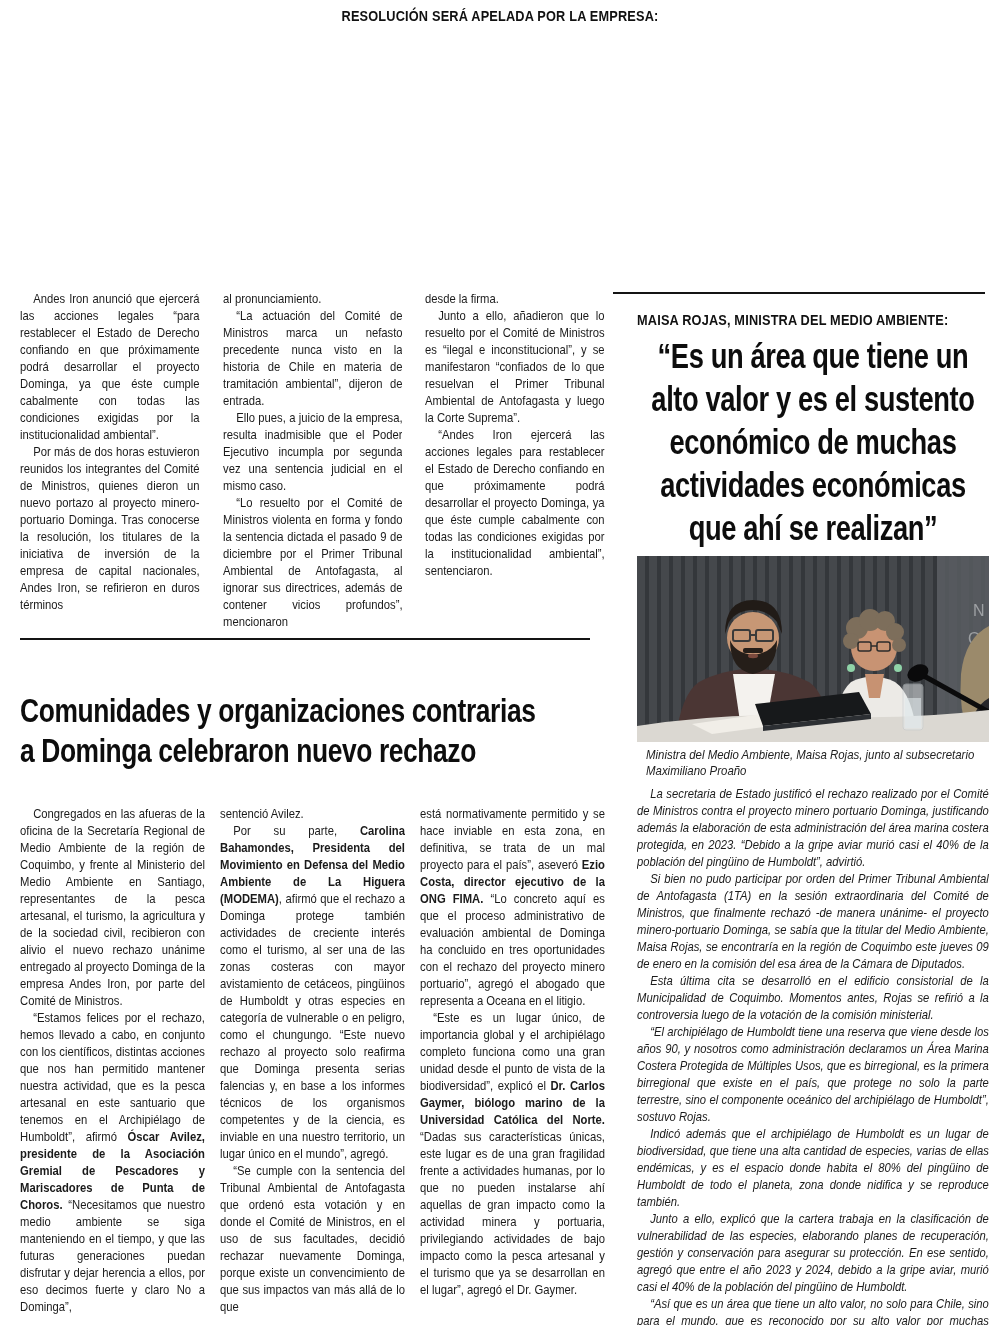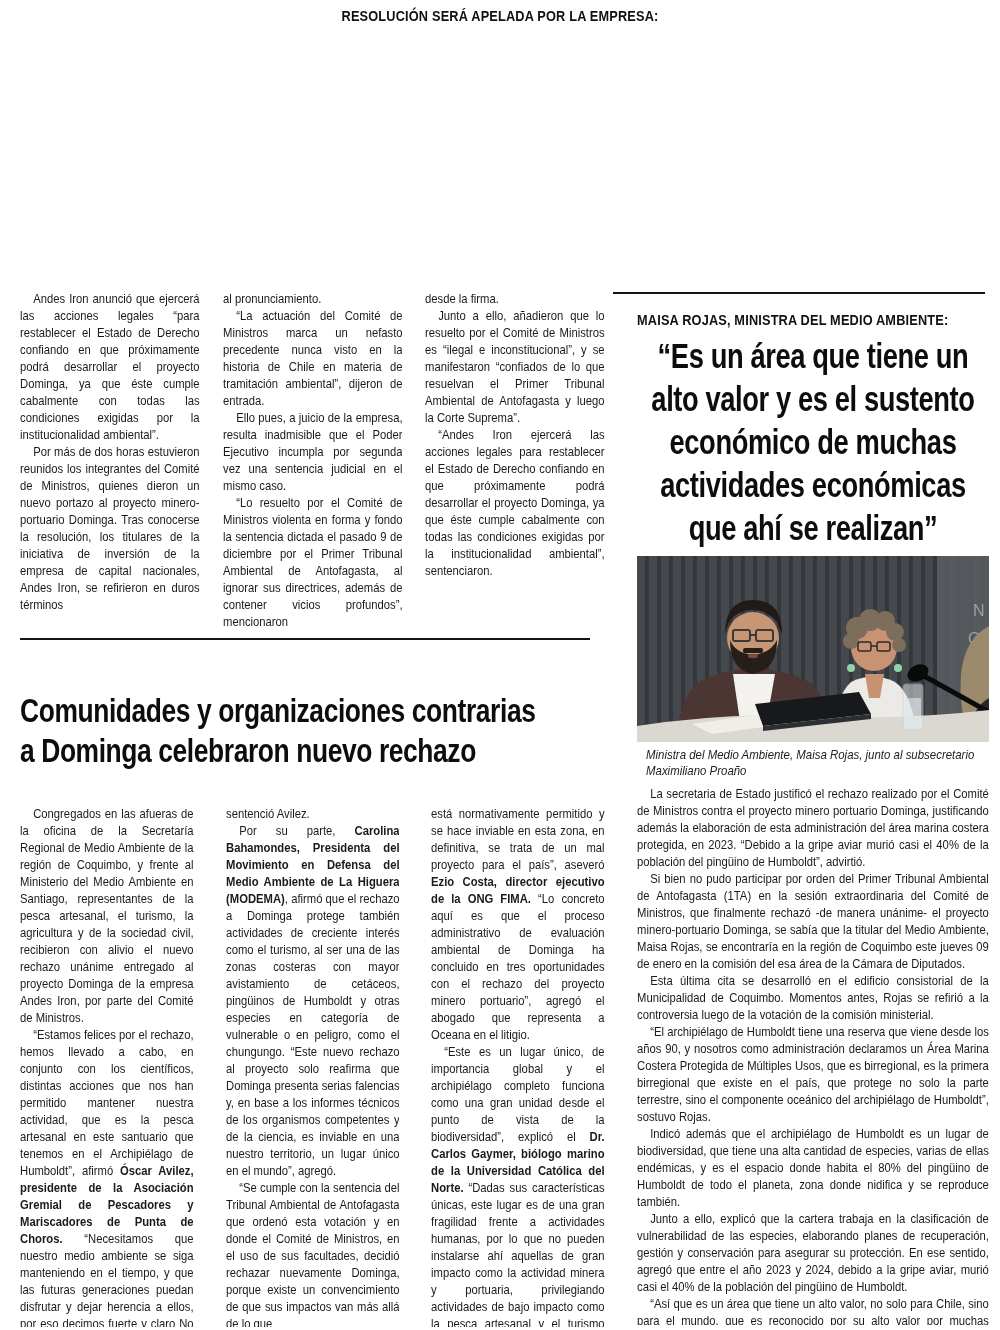--- a/index.html
+++ b/index.html
@@ -26,28 +26,28 @@
   .caption{font-style:italic;font-size:13px;line-height:15.5px;color:#222;}
   .rule{position:absolute;background:#141414;}
   
   .top-kicker{position:absolute;top:7px;left:0;width:100%;text-align:center;}
   .headline1{position:absolute;top:46px;left:0;width:100%;}
   .a1-body{position:absolute;top:290px;left:20px;width:585px;height:342px;display:flex;gap:23px;overflow:hidden;}
   .col{flex:1 1 0;overflow:hidden;}
   .rule-left{top:638px;left:20px;width:570px;height:2px;}
   .a2-kicker{position:absolute;top:670px;left:20px;width:585px;}
   .a2-headline{position:absolute;top:691px;left:20px;width:585px;}
-  .a2-body{position:absolute;top:805px;left:20px;width:585px;height:522px;display:flex;gap:32px;overflow:hidden;}
+  .a2-body{position:absolute;top:805px;left:20px;width:585px;height:522px;display:flex;gap:15px;overflow:hidden;}
   .rule-right{top:292px;left:613px;width:372px;height:2px;}
   .qb-kicker{position:absolute;top:311px;left:637px;width:352px;}
   .qb-quote{position:absolute;top:334px;left:637px;width:352px;text-align:center;}
   .qb-photo{position:absolute;top:556px;left:637px;width:352px;height:186px;overflow:hidden;}
   .qb-photo svg{display:block;}
   .qb-caption{position:absolute;top:747px;left:637px;width:352px;margin-left:9px;}
-  .qb-body{position:absolute;top:785px;left:637px;width:352px;height:540px;overflow:hidden;}
+  .qb-body{position:absolute;top:785px;left:637px;width:352px;height:540px;overflow:hidden;font-style:italic;}
 </style>
 </head>
 <body>
 
 <div class="page">
 
   <div class="top-kicker">
     <div class="kicker cond-c85">RESOLUCIÓN SERÁ APELADA POR LA EMPRESA:</div>
   </div>
 

